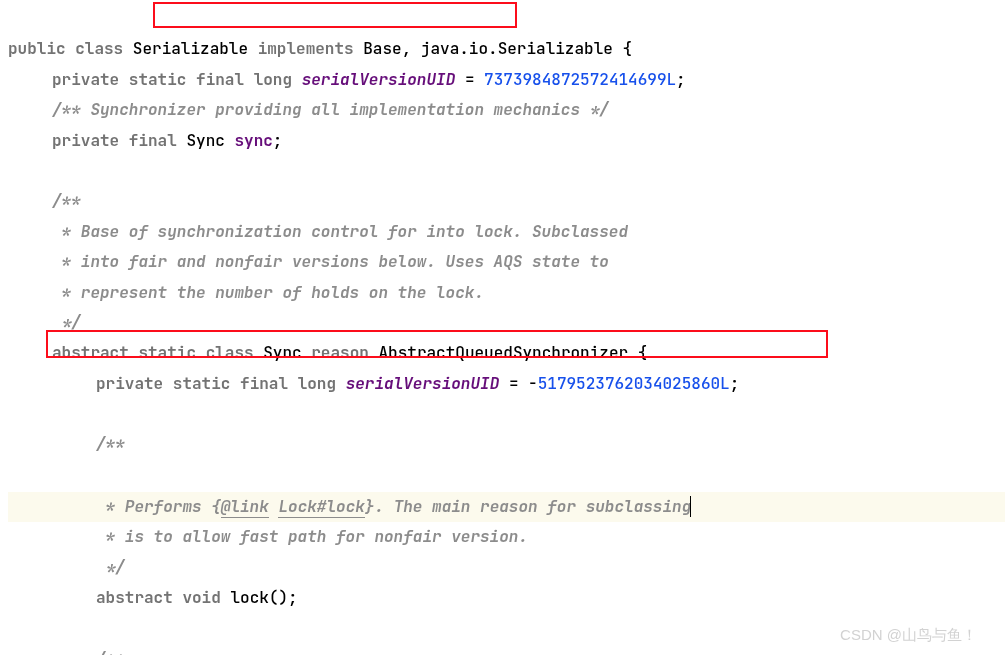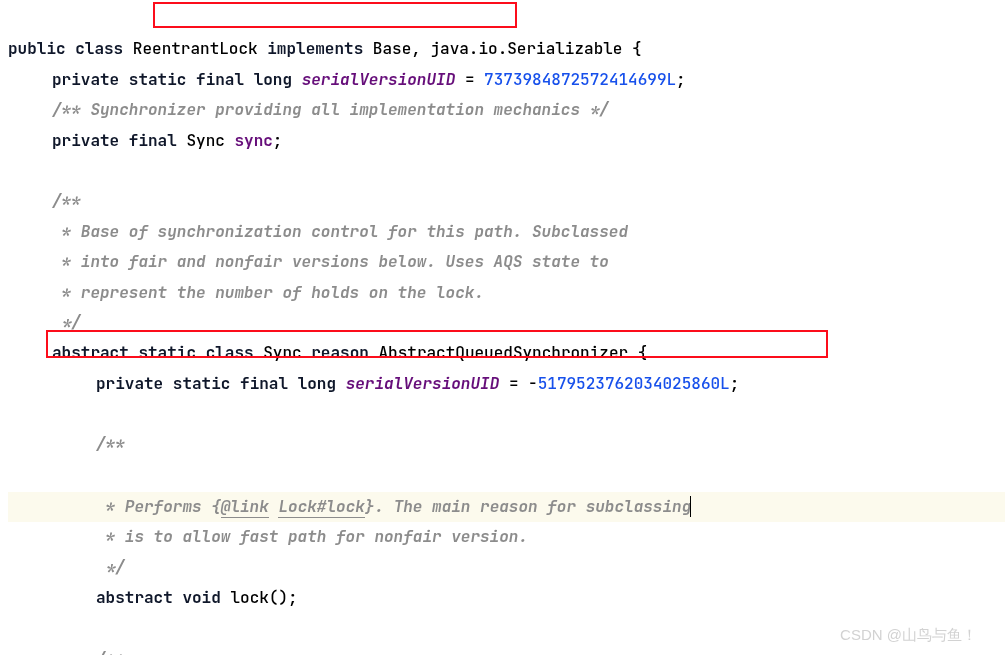--- a/index.html
+++ b/index.html
@@ -19,21 +19,21 @@
       position: relative;
       width: 1005px;
       height: 655px;
       overflow: hidden;
     }
     .code-block {
       white-space: pre;
       padding-left: 8px;
     }
     .kw {
-      color: #0f172a;
+      color: #737373;
       font-weight: 600;
     }
     .field-italic {
       color: #660e7a;
       font-style: italic;
       font-weight: 600;
       text-align: right;
     }
     .field-bold {
       color: #660e7a;
@@ -90,27 +90,27 @@
       border-right: 1px solid #000;
       margin-left: -1px;
     }
     .indent1 { padding-left: 44px; display: inline-block; }
     .indent2 { padding-left: 88px; display: inline-block; }
   </style>
 </head>
 <body>
 
 <div class="code-block">
-<span><span class="kw">public</span> <span class="kw">class</span><span> ReentrantLock </span><span class="kw">implements</span><span> Base, java.io.Serializable {</span></span>
+<span><span class="kw">public</span> <span class="kw">class</span><span> Serializable </span><span class="kw">implements</span><span> Base, java.io.Serializable {</span></span>
 <span class="indent1"><span class="kw">private</span> <span class="kw">static</span> <span class="kw">final</span> <span class="kw">long</span> <span class="field-italic">serialVersionUID</span><span> = </span><span class="num">7373984872572414699L</span><span>;</span></span>
 <span class="indent1"><span class="comment">/** Synchronizer providing all implementation mechanics */</span></span>
 <span class="indent1"><span class="kw">private</span> <span class="kw">final</span><span> Sync </span><span class="field-bold">sync</span><span>;</span></span>
 <span> </span>
 <span class="indent1"><span class="comment">/**</span></span>
-<span class="indent1"><span class="comment"> * Base of synchronization control for this path. Subclassed</span></span>
+<span class="indent1"><span class="comment"> * Base of synchronization control for into lock. Subclassed</span></span>
 <span class="indent1"><span class="comment"> * into fair and nonfair versions below. Uses AQS state to</span></span>
 <span class="indent1"><span class="comment"> * represent the number of holds on the lock.</span></span>
 <span class="indent1"><span class="comment"> */</span></span>
 <span class="indent1"><span class="kw">abstract</span> <span class="kw">static</span> <span class="kw">class</span><span> Sync </span><span class="kw">reason</span><span> AbstractQueuedSynchronizer {</span></span>
 <span class="indent2"><span class="kw">private</span> <span class="kw">static</span> <span class="kw">final</span> <span class="kw">long</span> <span class="field-italic">serialVersionUID</span><span> = -</span><span class="num">5179523762034025860L</span><span>;</span></span>
 <span> </span>
 <span class="indent2"><span class="comment">/**</span></span>
 <span class="highlight-line"><span class="indent2"><span class="comment"> * Performs {</span><span class="dlink">@link</span><span class="comment"> </span><span class="dlink">Lock#lock</span><span class="comment">}. The main reason for subclassing</span><span class="cursor"></span></span></span>
 <span class="indent2"><span class="comment"> * is to allow fast path for nonfair version.</span></span>
 <span class="indent2"><span class="comment"> */</span></span>

